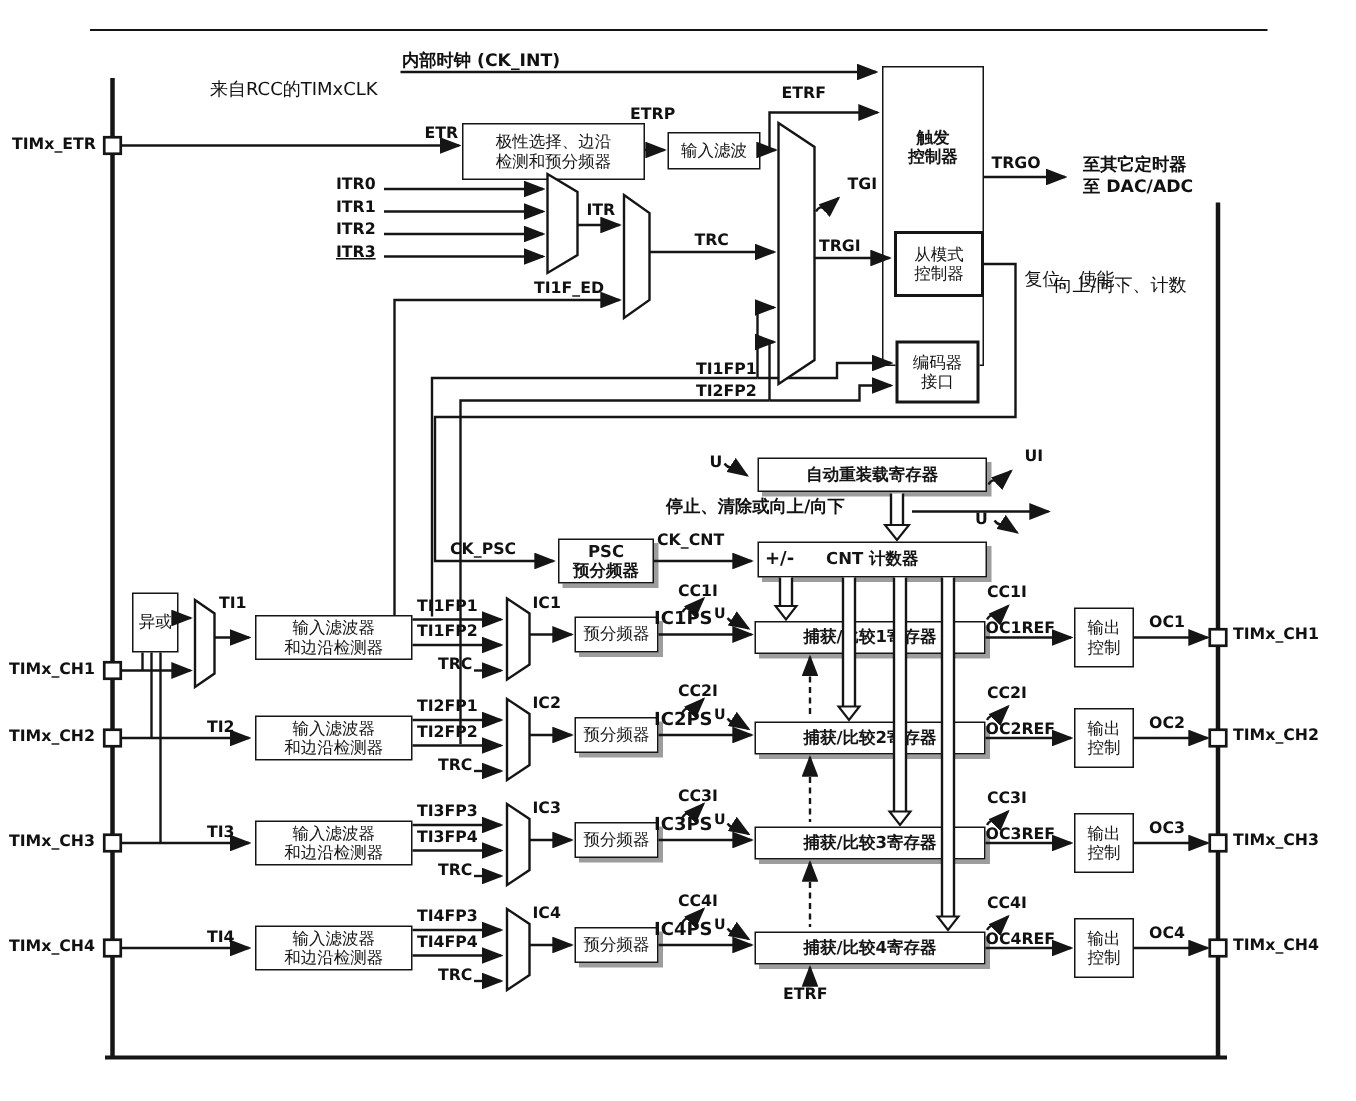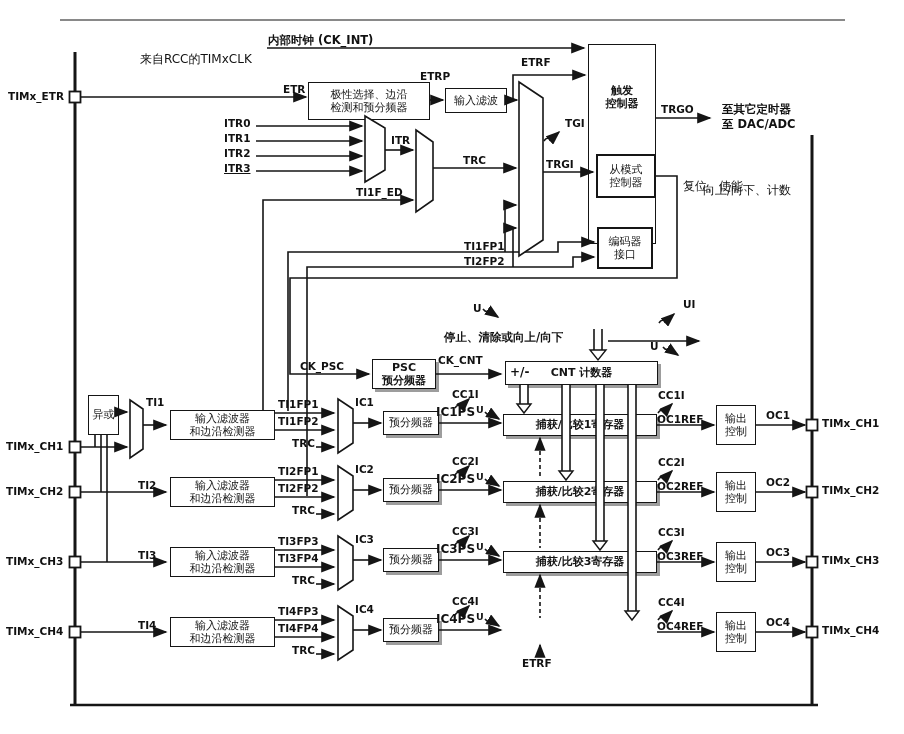--- a/index.html
+++ b/index.html
@@ -39,32 +39,35 @@
 <div class="stage">
 
   <div class="layer">
       <div class="bx " style="left: 308px; top: 82px; width: 122px; height: 38px;">
         <div class="bl">极性选择、边沿</div>
         <div class="bl">检测和预分频器</div>
       </div>
       <div class="bx " style="left: 445px; top: 88px; width: 62px; height: 25px;">
         <div class="bl">输入滤波</div>
       </div>
-      <div class="bx label-top" style="left: 588px; top: 44px; width: 68px; height: 200px; font-family: Liberation Mono, monospace;">
+      <div class="bx label-top" style="left: 588px; top: 44px; width: 68px; height: 200px;">
         <div class="bl">触发</div>
         <div class="bl">控制器</div>
       </div>
       <div class="bx heavy" style="left: 596px; top: 154px; width: 60px; height: 44px;">
         <div class="bl">从模式</div>
         <div class="bl">控制器</div>
       </div>
       <div class="bx heavy" style="left: 597px; top: 227px; width: 56px; height: 42px;">
         <div class="bl">编码器</div>
         <div class="bl">接口</div>
       </div>
+      <div class="bx bold shadow" style="left: 505px; top: 305px; width: 153px; height: 23px;">
+        <div class="bl">自动重装载寄存器</div>
+      </div>
       <div class="bx bold shadow" style="left: 372px; top: 359px; width: 64px; height: 30px;">
         <div class="bl">PSC</div>
         <div class="bl">预分频器</div>
       </div>
       <div class="bx bold shadow" style="left: 505px; top: 361px; width: 153px; height: 24px;">
         <div class="bl">CNT 计数器</div>
       </div>
       <div class="bx " style="left: 88px; top: 395px; width: 31px; height: 40px;">
         <div class="bl">异或</div>
       </div>
@@ -97,20 +100,23 @@
         <div class="bl">预分频器</div>
       </div>
       <div class="bx bold shadow" style="left: 503px; top: 414px; width: 154px; height: 22px;">
         <div class="bl">捕获/比较1寄存器</div>
       </div>
       <div class="bx bold shadow" style="left: 503px; top: 481px; width: 154px; height: 22px;">
         <div class="bl">捕获/比较2寄存器</div>
       </div>
       <div class="bx bold shadow" style="left: 503px; top: 551px; width: 154px; height: 22px; justify-content: center;">
         <div class="bl">捕获/比较3寄存器</div>
+      </div>
+      <div class="bx bold shadow" style="left: 503px; top: 621px; width: 154px; height: 22px;">
+        <div class="bl">捕获/比较4寄存器</div>
       </div>
       <div class="bx " style="left: 716px; top: 405px; width: 40px; height: 40px;">
         <div class="bl">输出</div>
         <div class="bl">控制</div>
       </div>
       <div class="bx " style="left: 716px; top: 472px; width: 40px; height: 40px;">
         <div class="bl">输出</div>
         <div class="bl">控制</div>
       </div>
       <div class="bx " style="left: 716px; top: 542px; width: 40px; height: 40px;">

